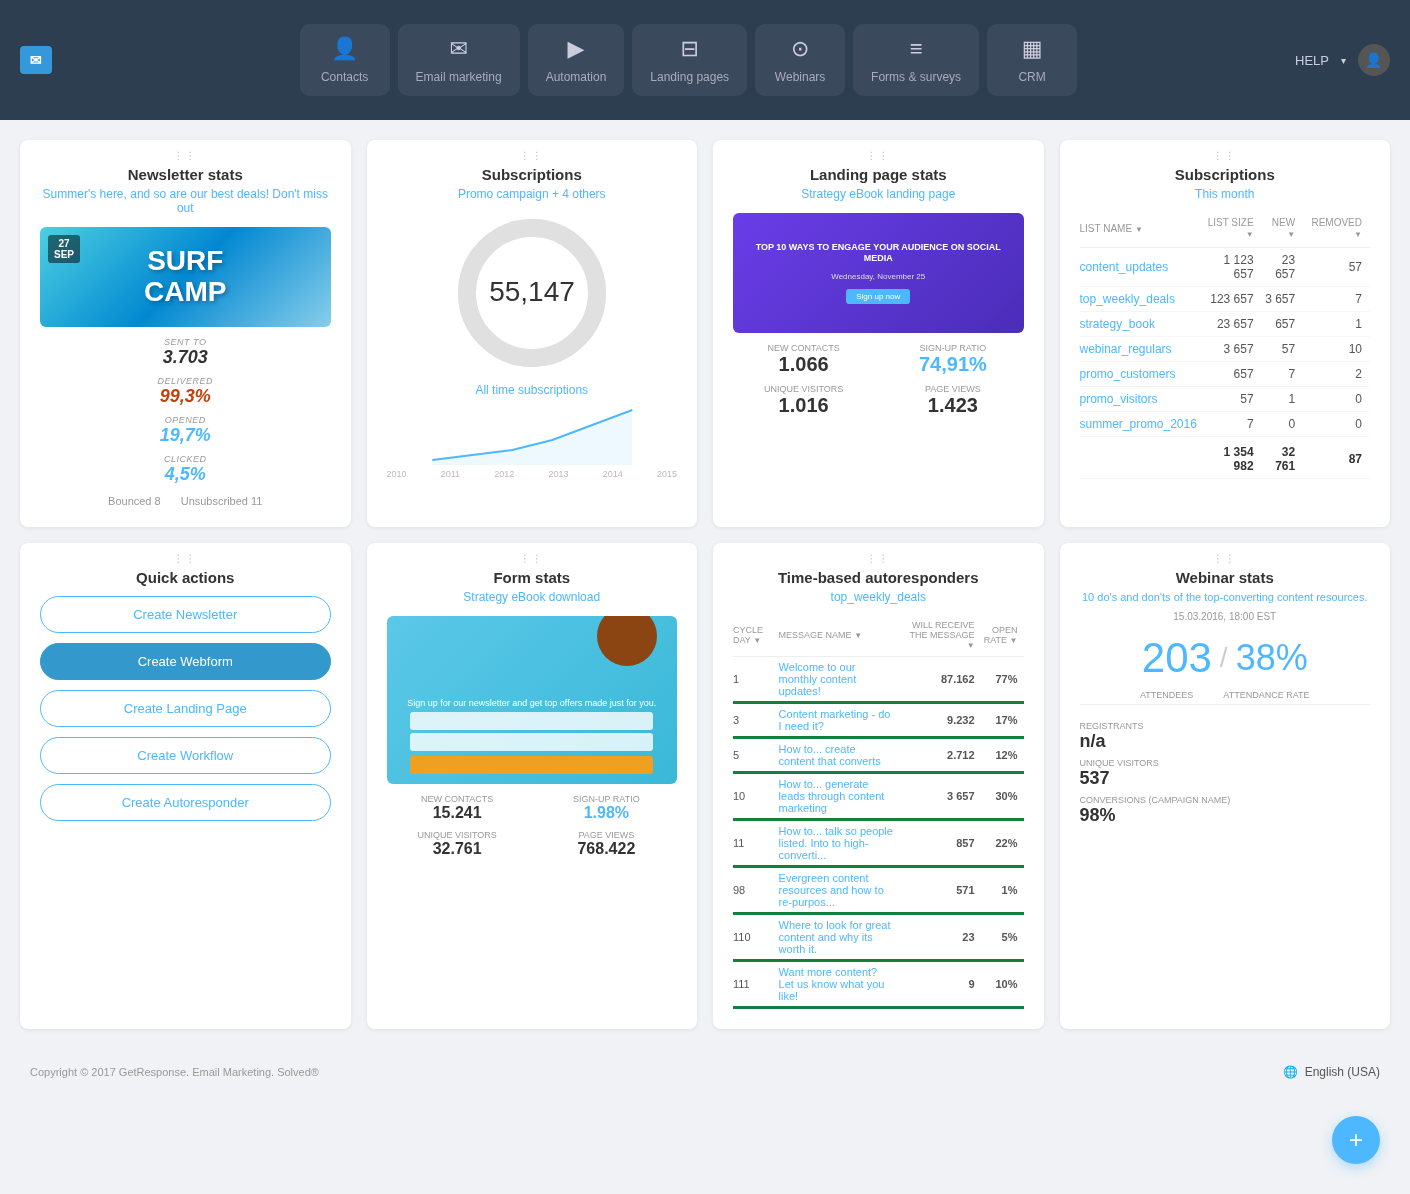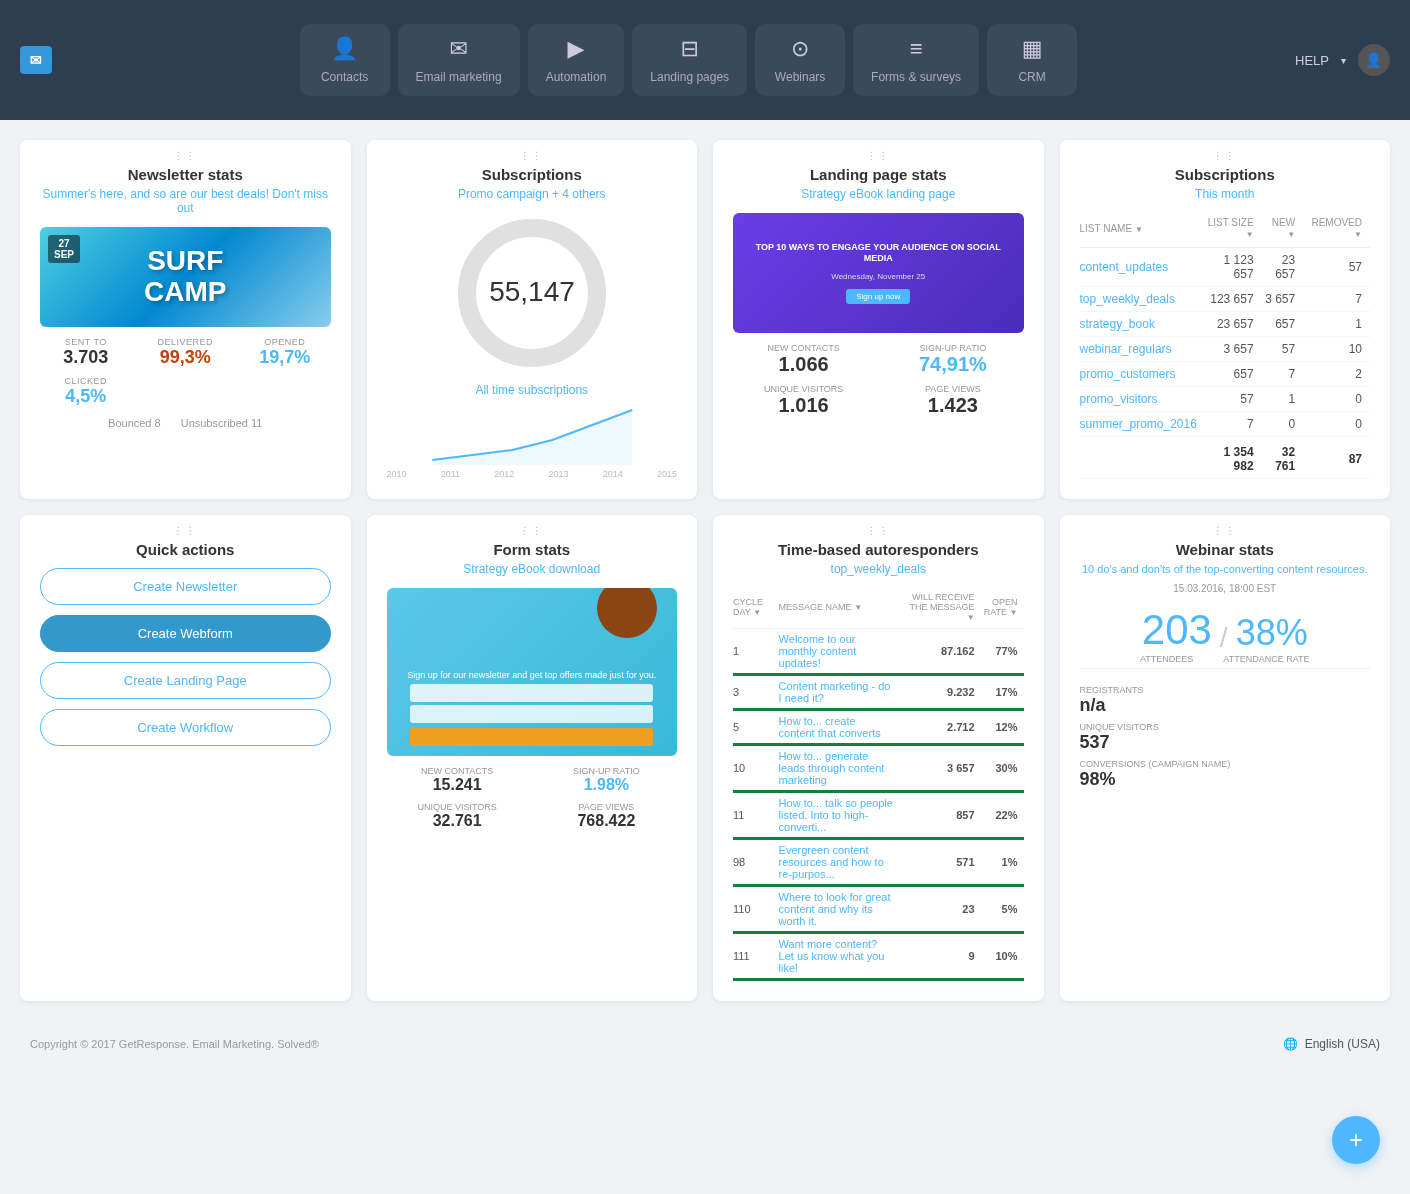--- a/index.html
+++ b/index.html
@@ -128,23 +128,24 @@
     }
     .surf-text {
       font-size: 28px;
       font-weight: 900;
       text-align: center;
       line-height: 1.1;
       text-shadow: 2px 2px 4px rgba(0,0,0,0.3);
     }
     .stats-grid {
       display: grid;
-      grid-template-columns: 1fr 1fr 1fr;
+      grid-template-columns: 1fr;
       gap: 8px;
       margin: 10px 0;
+      font-style: italic;
     }
     .stat-item { text-align: center; }
     .stat-label { font-size: 9px; color: #999; text-transform: uppercase; letter-spacing: 0.5px; }
     .stat-value { font-size: 18px; font-weight: bold; color: #333; }
     .stat-value.blue { color: #4db8ff; }
     .stat-value.orange { color: #c2410c; }
     .bounce-row {
       display: flex;
       justify-content: center;
       gap: 20px;
@@ -319,23 +320,24 @@
     .webinar-desc {
       font-size: 11px;
       color: #4db8ff;
       text-align: center;
       margin-bottom: 6px;
       line-height: 1.4;
     }
     .webinar-date { font-size: 10px; color: #999; text-align: center; margin-bottom: 12px; }
     .webinar-main {
       display: flex;
-      align-items: flex-end;
+      align-items: center;
       justify-content: center;
       gap: 8px;
+      margin-bottom: 8px;
     }
     .webinar-number { font-size: 42px; font-weight: 300; color: #4db8ff; }
     .webinar-slash { font-size: 28px; color: #ccc; }
     .webinar-pct { font-size: 36px; font-weight: 300; color: #4db8ff; }
     .webinar-labels {
       display: flex;
       justify-content: center;
       gap: 30px;
       font-size: 9px;
       color: #999;
@@ -587,20 +589,21 @@
   </div>
 
   <div class="card">
     <div class="card-handle">⋮⋮</div>
     <div class="card-title">Quick actions</div>
     <div class="qa-buttons" id="qa-buttons">
     <div class="qa-btn">Create Newsletter</div>
         <div class="qa-btn active">Create Webform</div>
         <div class="qa-btn">Create Landing Page</div>
         <div class="qa-btn">Create Workflow</div>
+        <div class="qa-btn">Create Autoresponder</div>
       </div>
   </div>
 
   <div class="card">
     <div class="card-handle">⋮⋮</div>
     <div class="card-title">Form stats</div>
     <div class="card-subtitle">Strategy eBook download</div>
     <div class="form-img">
       <div class="form-circle"></div>
       <div class="form-img-text">Sign up for our newsletter and get top offers made just for you.</div>

